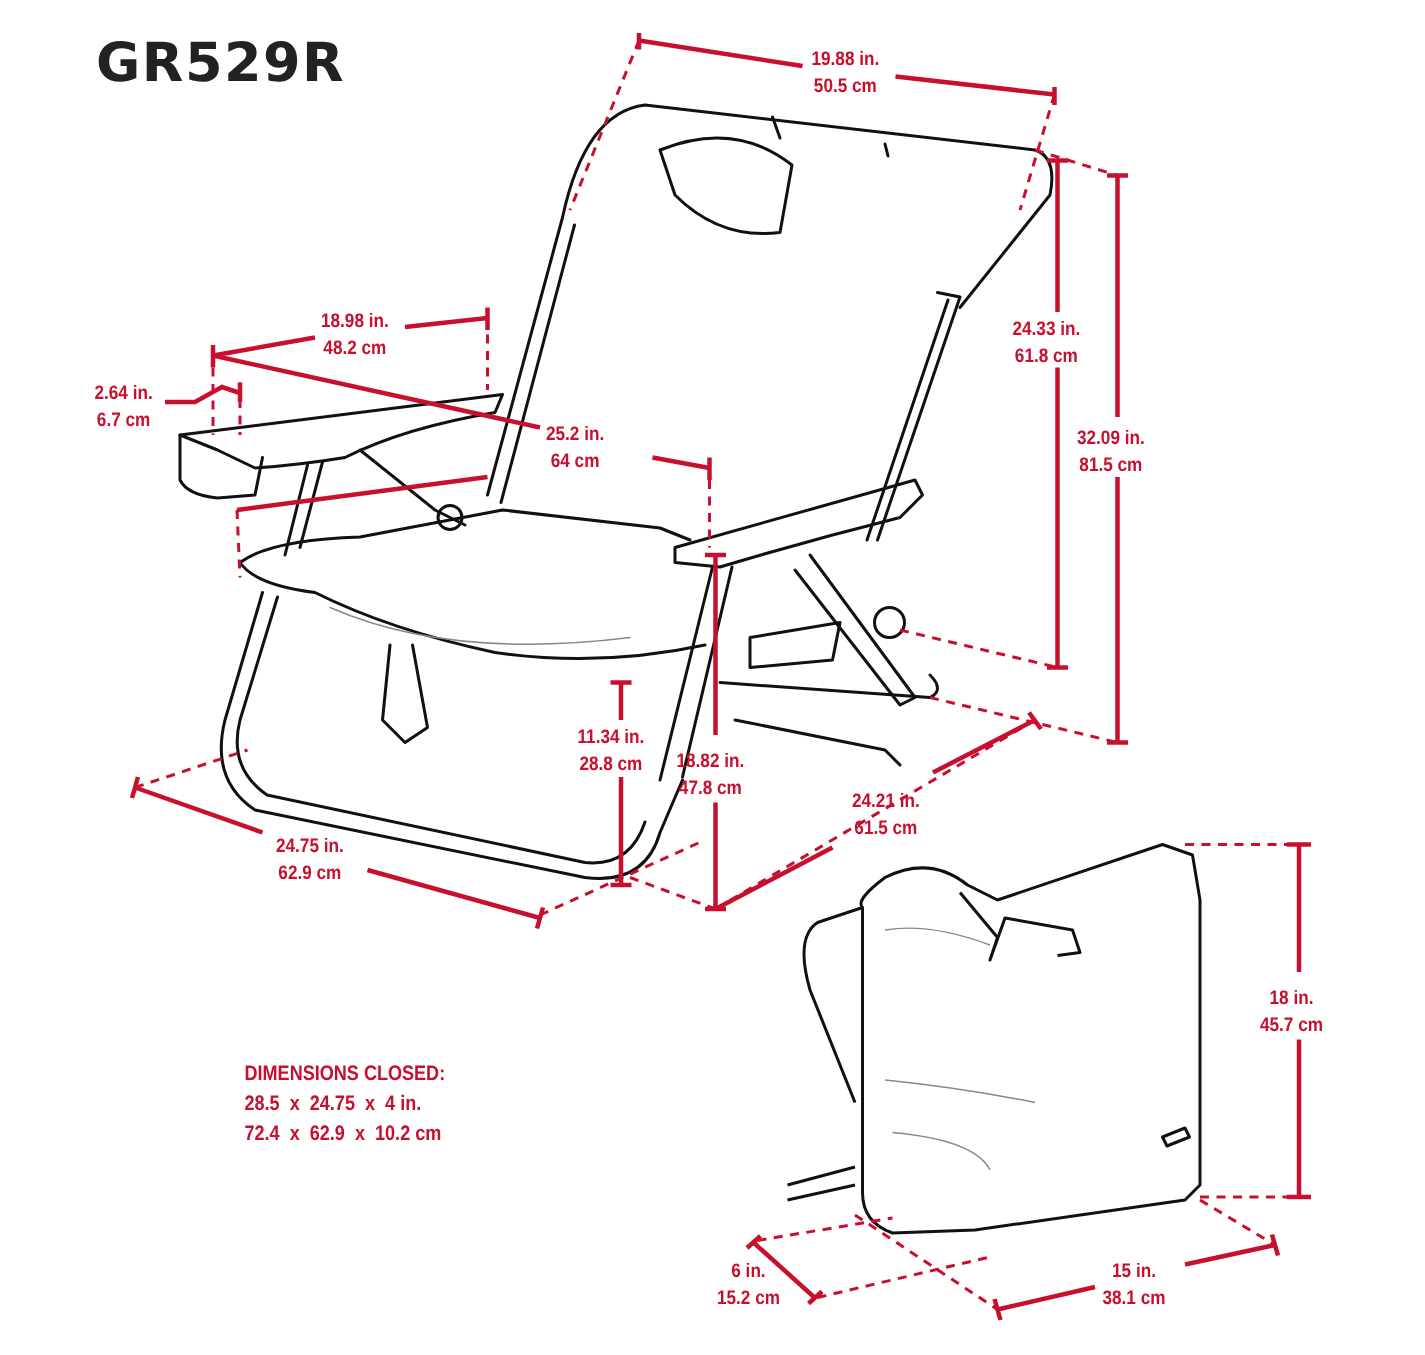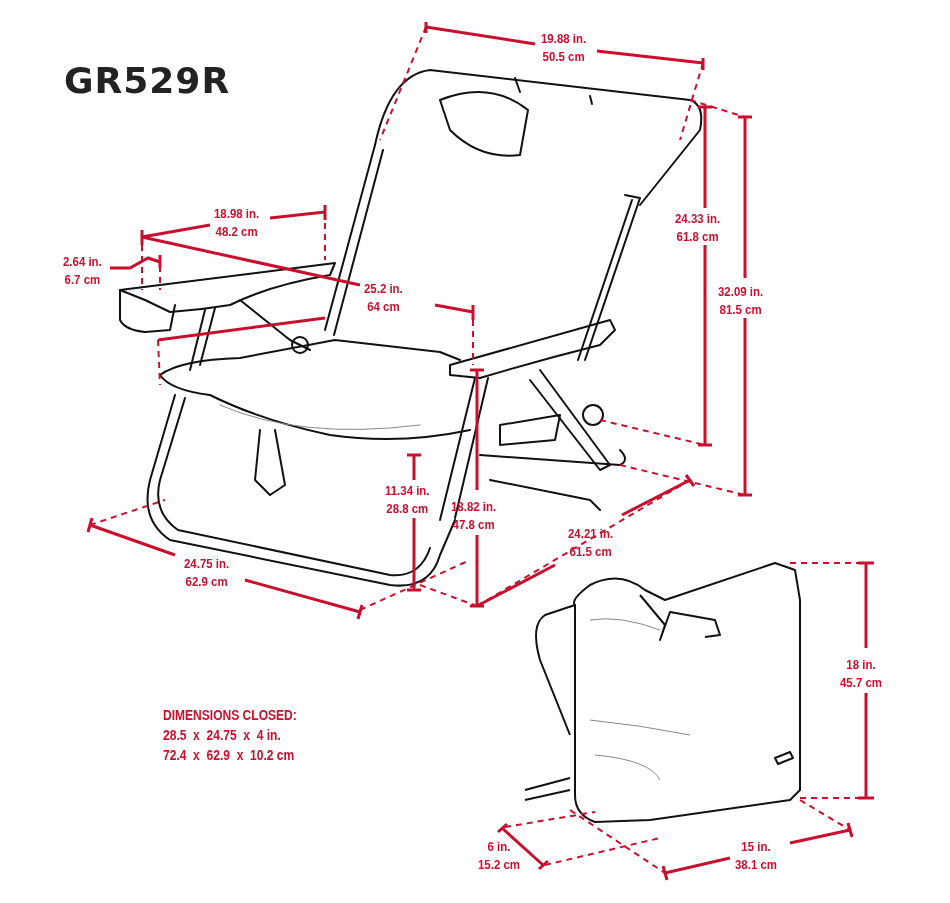--- a/index.html
+++ b/index.html
@@ -1,20 +1,20 @@
 <!DOCTYPE html>
 <html><head>
   <meta charset="utf-8">
   <style>
     html, body { margin: 0; padding: 0; background: #ffffff; }
     body { width: 950px; height: 903px; position: relative; overflow: hidden; }
     .title {
       position: absolute; left: 64px; top: 22px;
       font-family: "DejaVu Sans", sans-serif; font-size: 36px; font-weight: 600;
-      color: #222222; letter-spacing: 1px; margin-top: 38px;
+      color: #222222; letter-spacing: 1px;
     }
     svg.drawing { position: absolute; left: 0; top: 0; }
     .lbl {
       position: absolute;
       font-family: "Liberation Sans", sans-serif;
       font-size: 13px; font-weight: bold; line-height: 18px;
       color: #c8102e; text-align: center; white-space: nowrap;
       transform: scaleX(0.88); transform-origin: left top;
     }
     .lbl span { display: block; }

